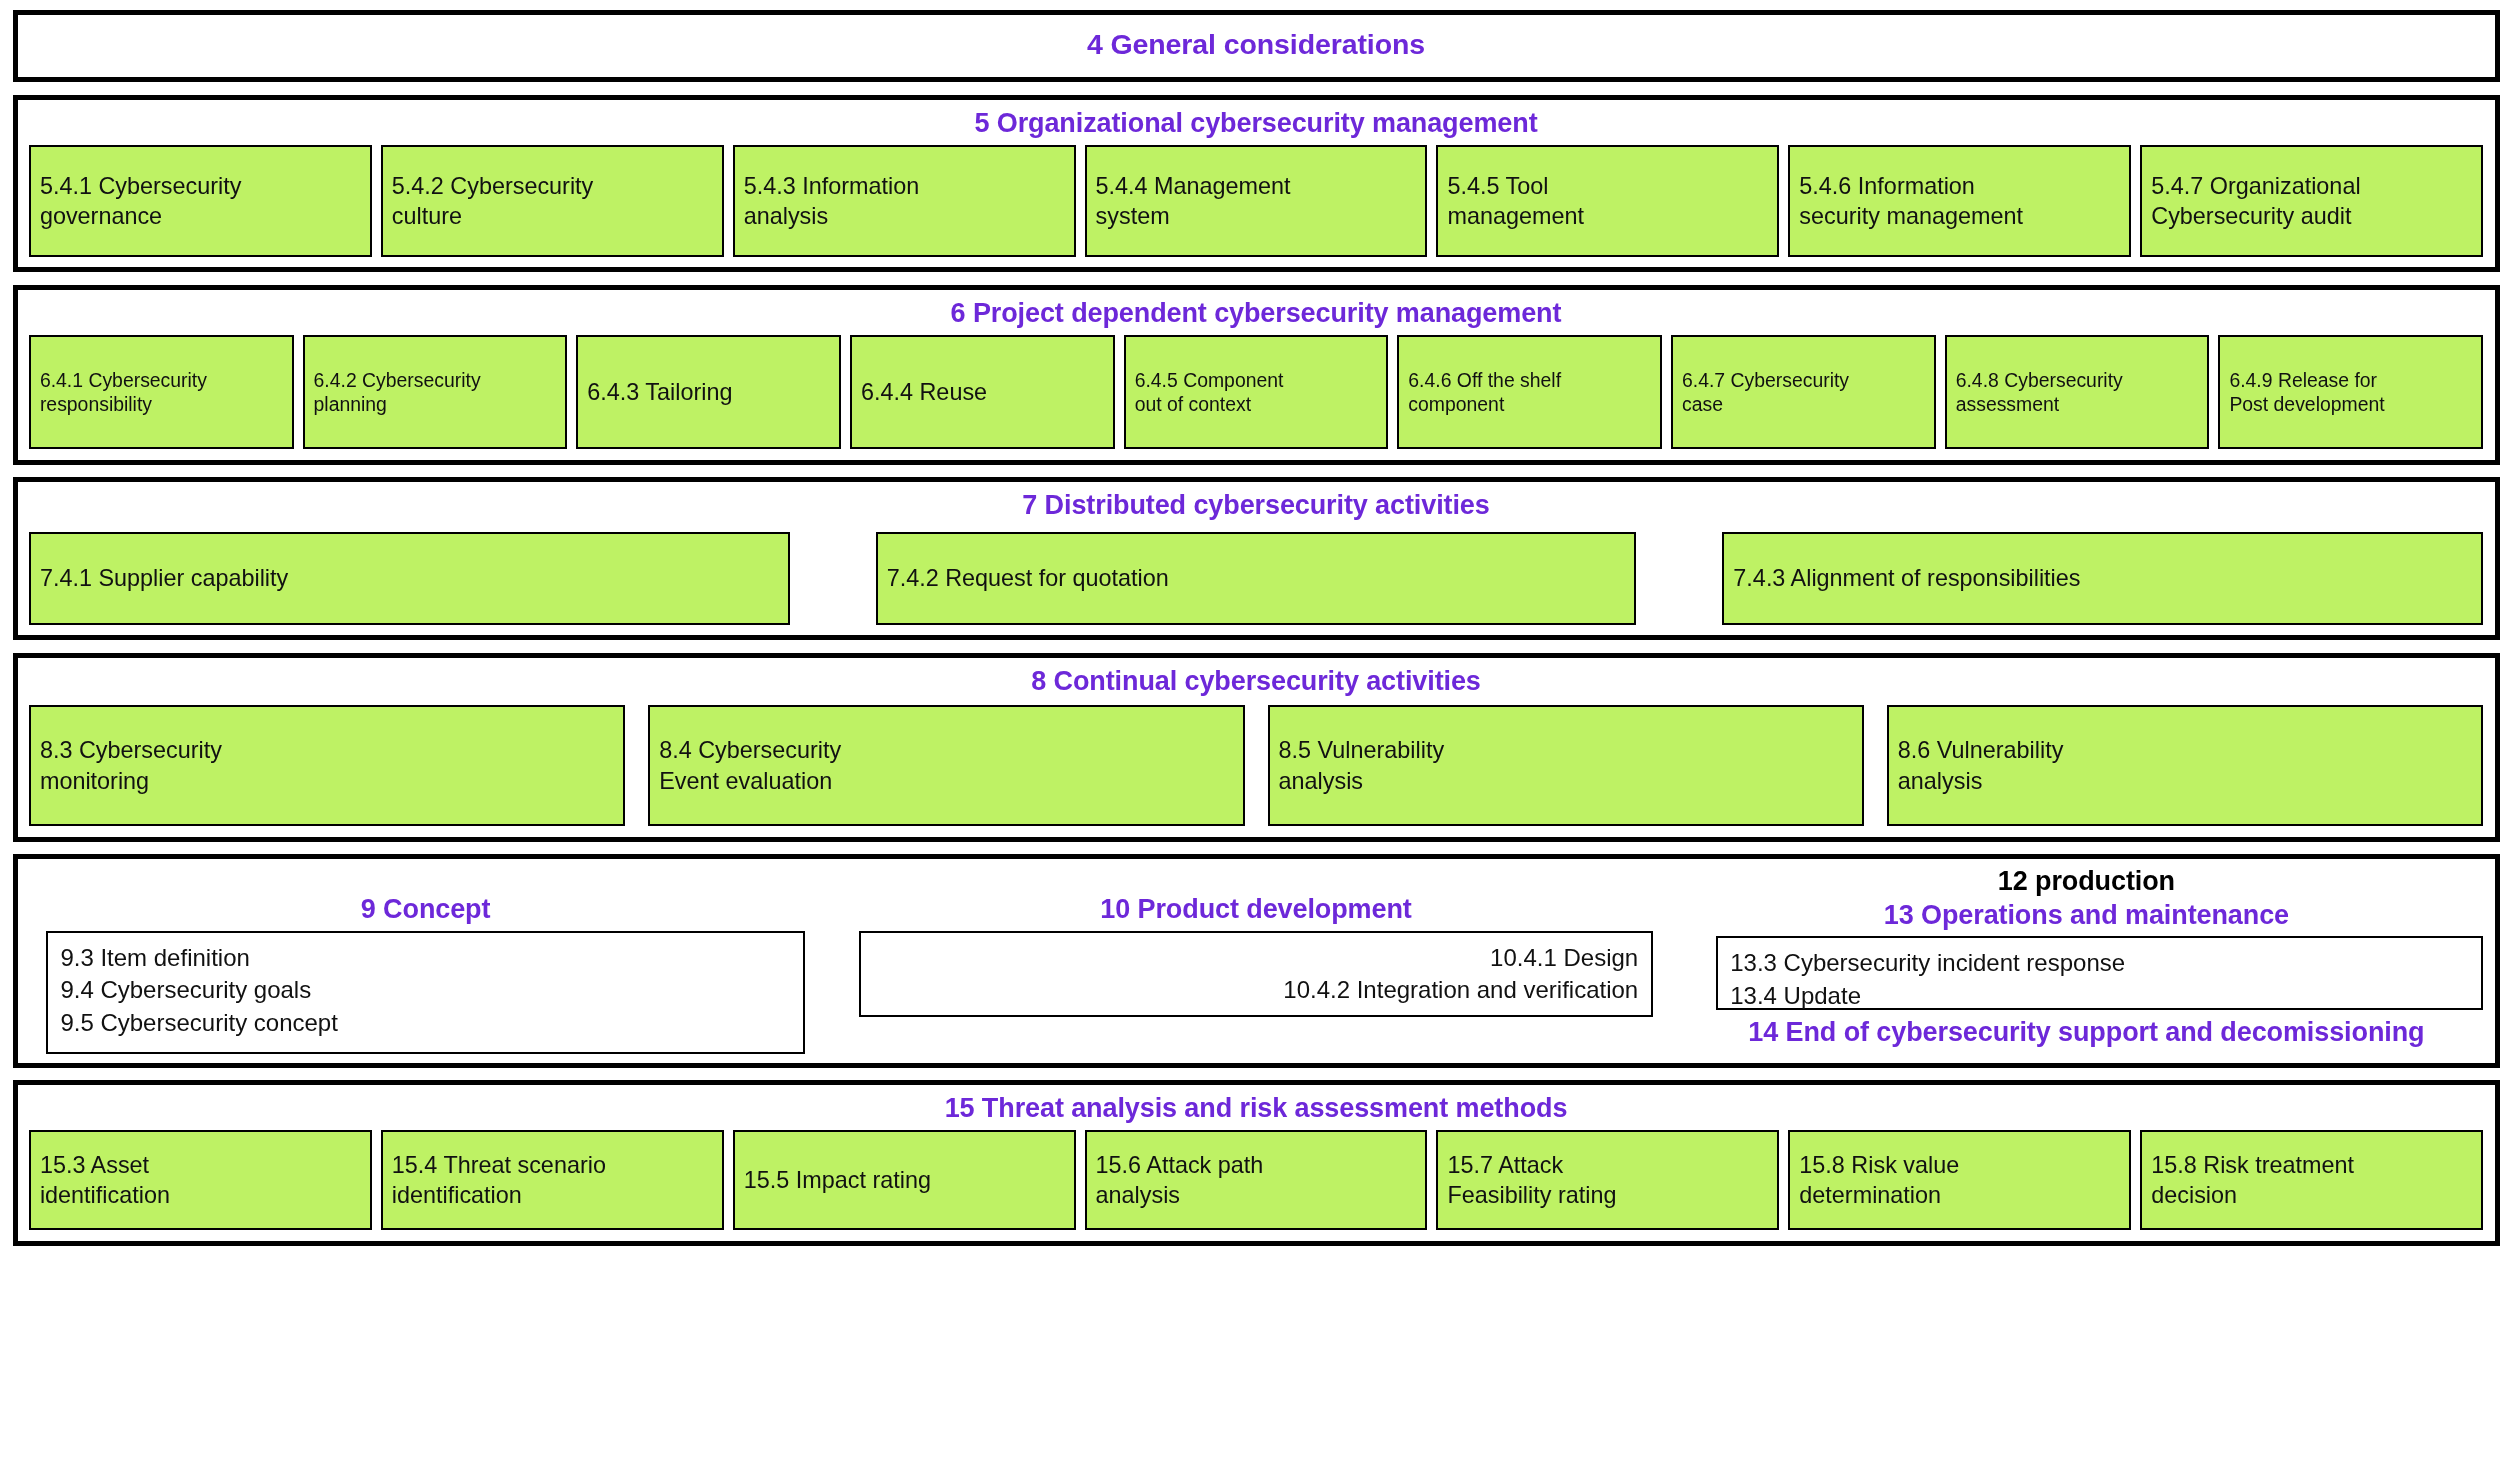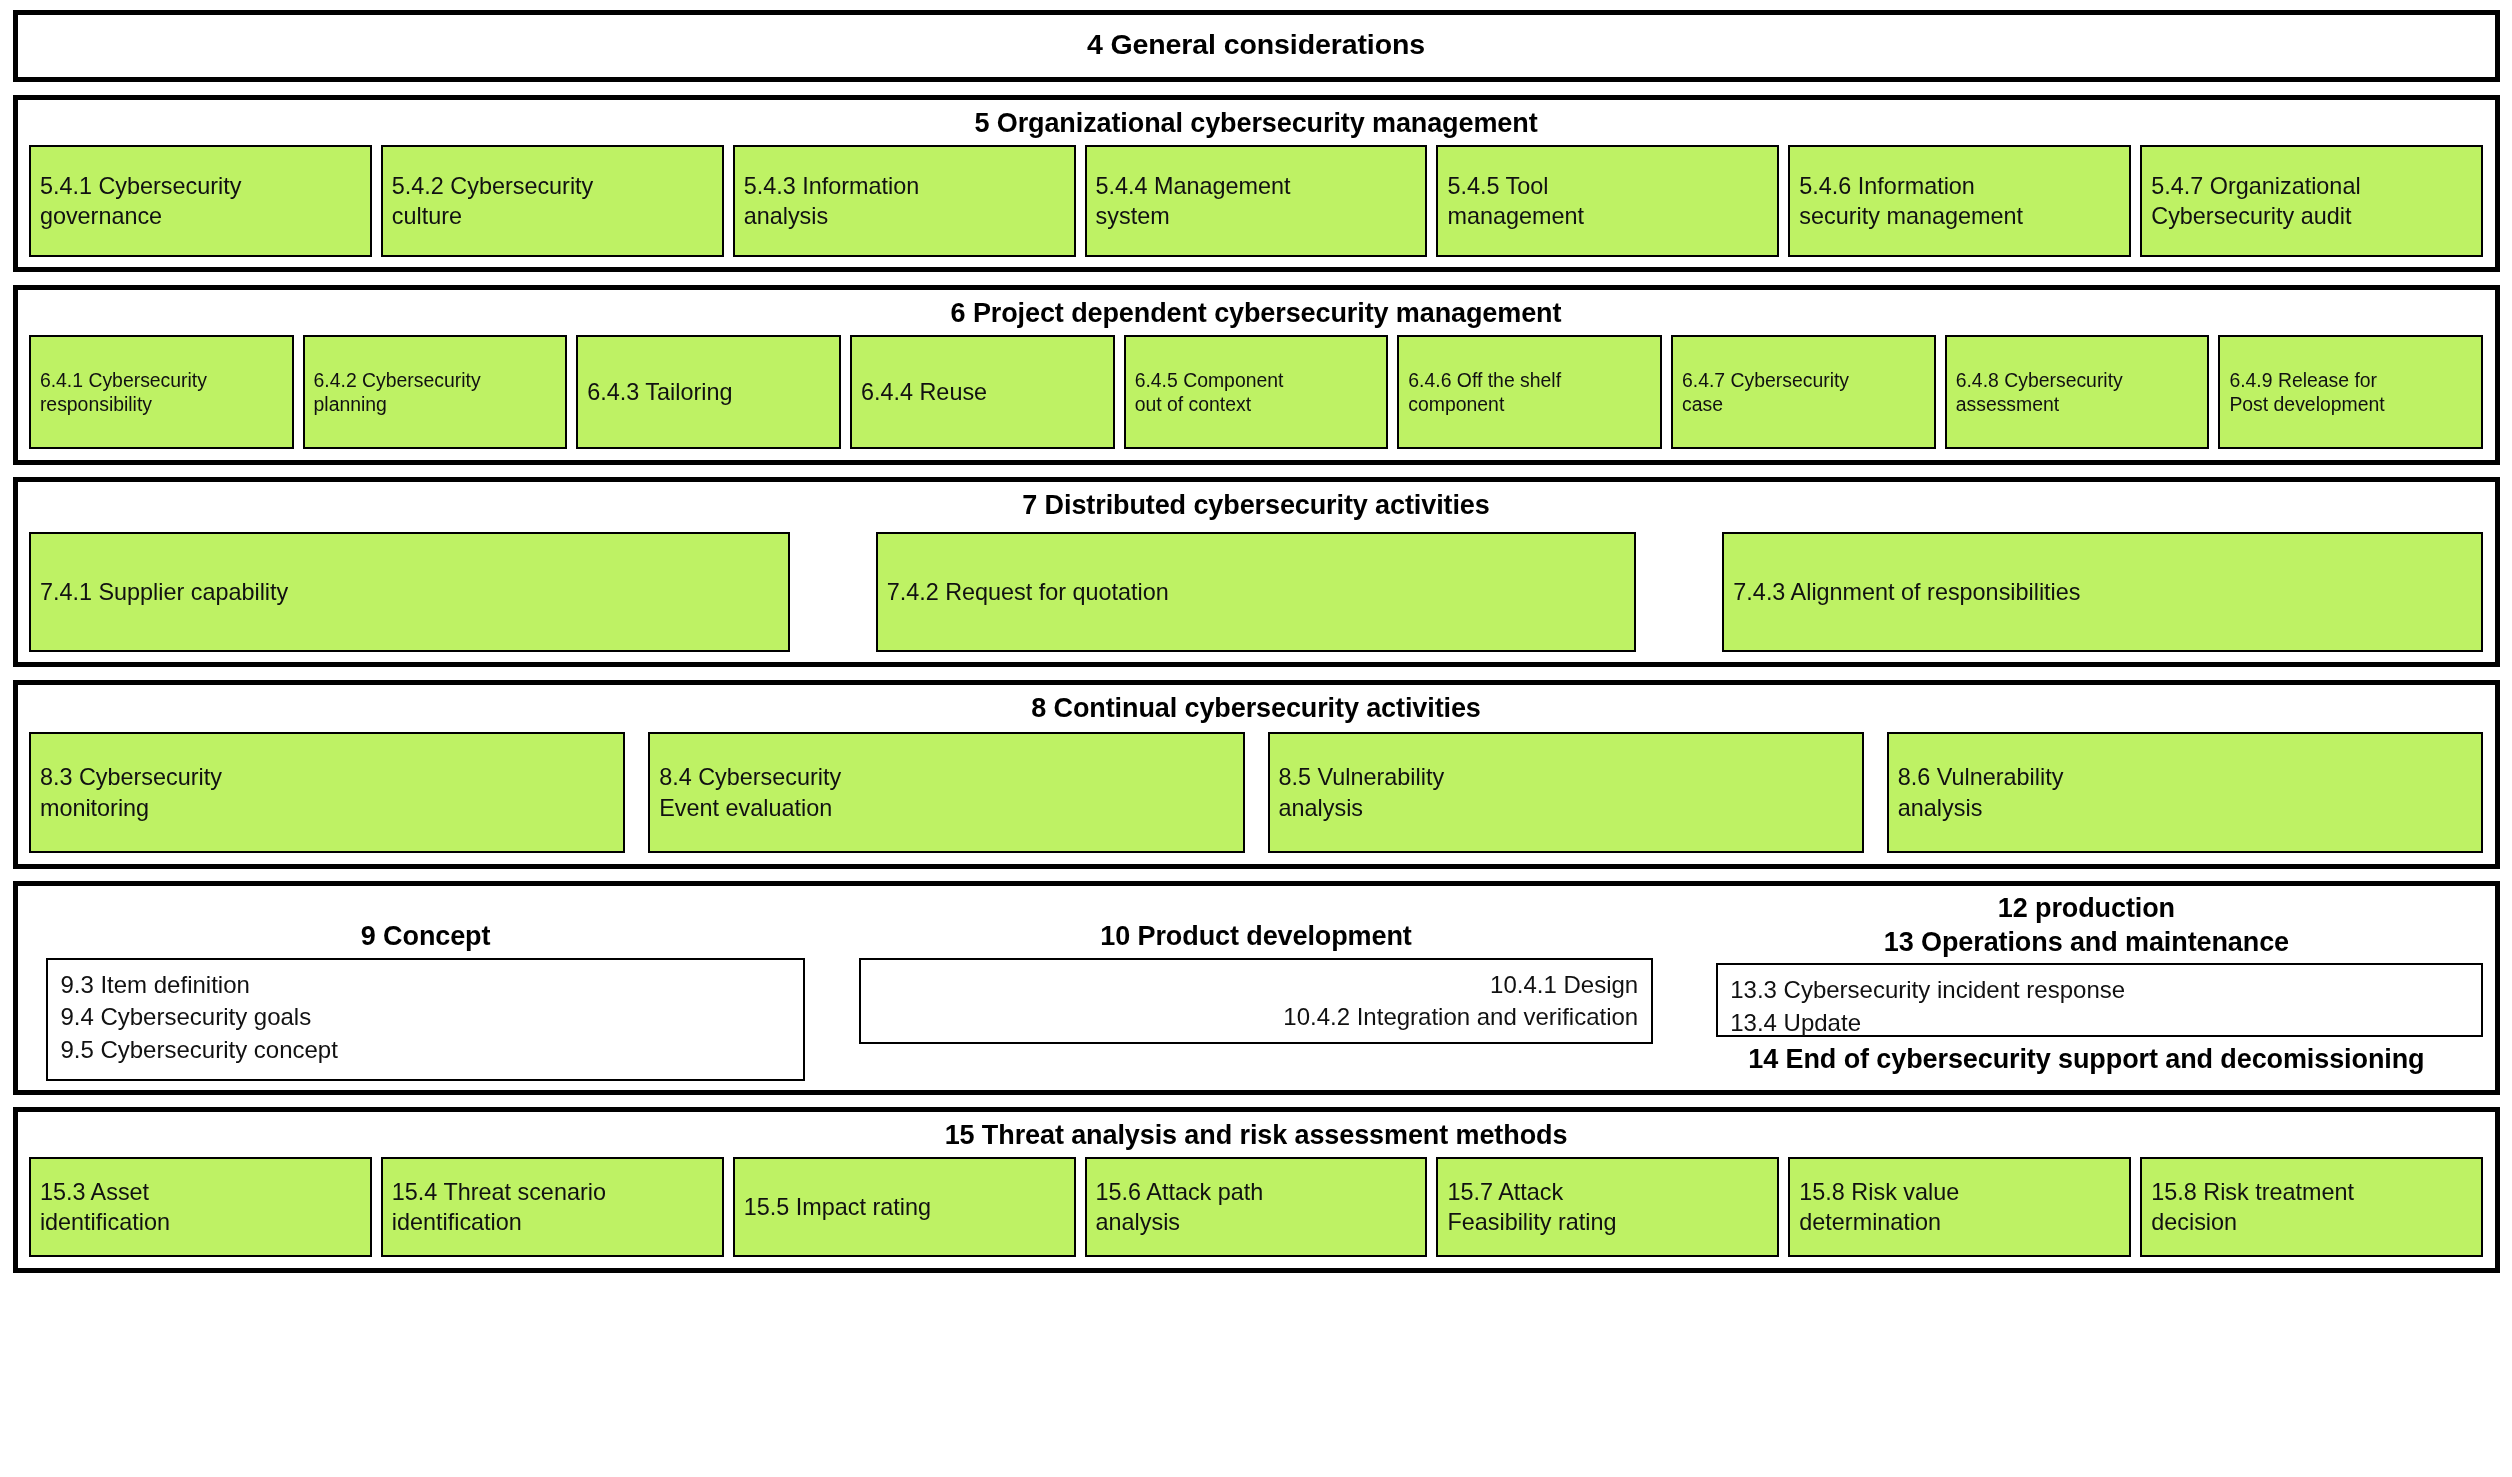--- a/index.html
+++ b/index.html
@@ -28,21 +28,21 @@
   .band {
     position: relative;
     border: 5.7px solid #000000;
     background: #ffffff;
     box-sizing: border-box;
     padding: 9px 11.4px 10.3px 11.4px;
   }
 
   .band-title {
     text-align: center;
-    color: #000000;
+    color: #6d28d9;
     font-weight: bold;
     font-size: 27px;
     line-height: 1.05;
     letter-spacing: -0.1px;
     white-space: nowrap;
   }
   .band-title.black { color: #000000; }
 
   
   .boxrow {
@@ -75,21 +75,21 @@
   #band-4 .band-title { font-size: 28.5px; }
 
   
   #band-5 .boxrow .cell { height: 112px; }
 
   
   #band-6 .boxrow .cell { height: 114px; }
 
   
   #band-7 .boxrow { gap: 86px; margin-top: 12.5px; }
-  #band-7 .cell { height: 120px; }
+  #band-7 .cell { height: 93px; }
 
   
   #band-8 .boxrow { gap: 23px; margin-top: 10.3px; }
   #band-8 .cell { height: 121px; }
 
   
   #band-life {
     padding: 8px 11.4px 9px 11.4px;
   }
   .life-cols {

